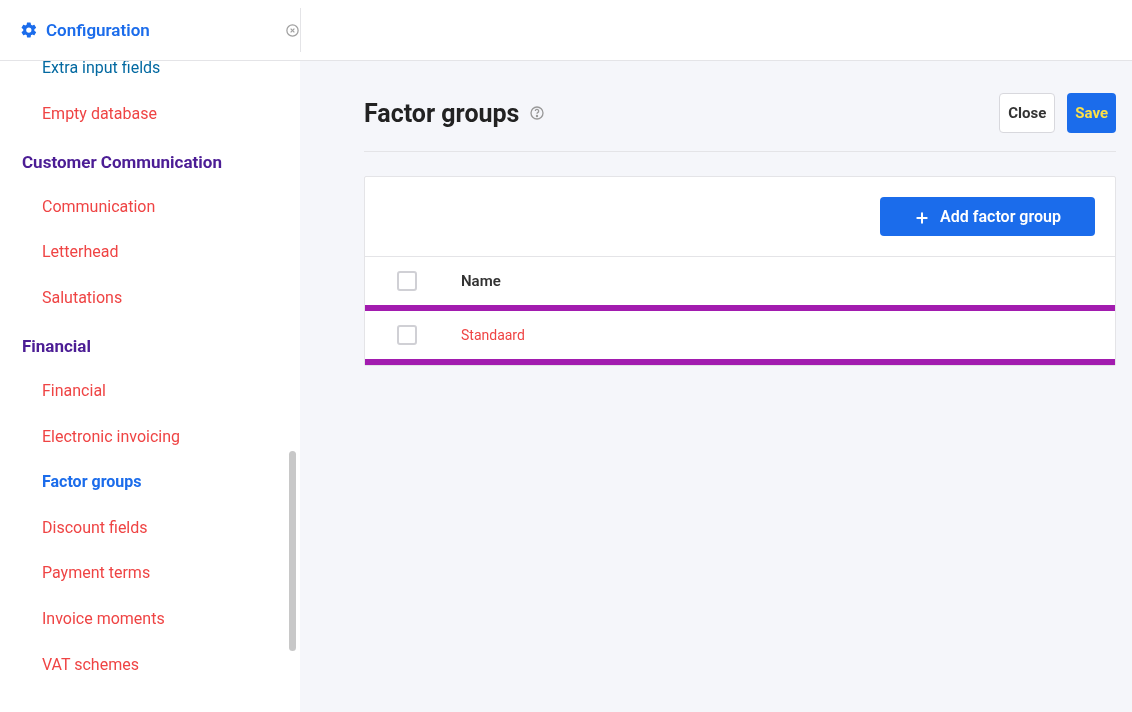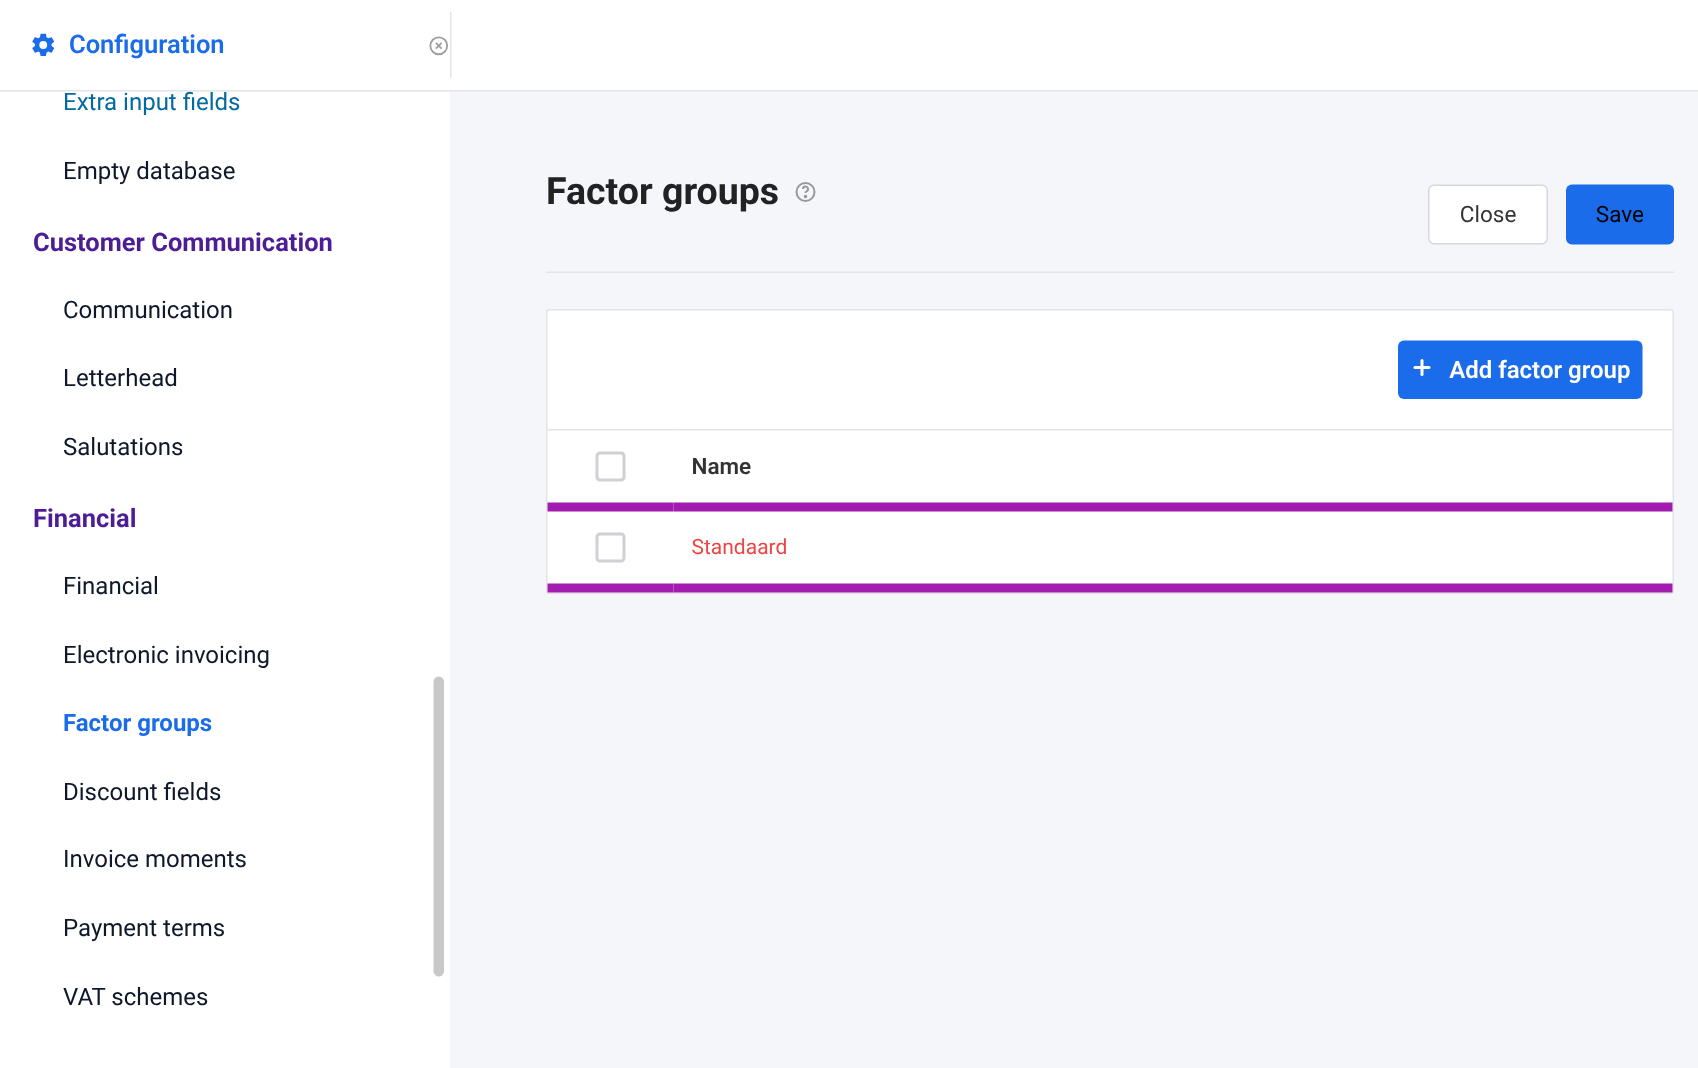--- a/index.html
+++ b/index.html
@@ -78,21 +78,21 @@
       overflow-y: auto;
       position: relative;
       padding-top: 0;
     }
     .sidebar-inner {
       padding-bottom: 20px;
     }
     .sidebar-item {
       padding: 10px 0 10px 42px;
       font-size: 16px;
-      color: #0f172a;
+      color: #ef4444;
       cursor: pointer;
       line-height: 1.6;
     }
     .sidebar-item.partial-top {
       color: #0369a1;
       padding-top: 0;
       margin-top: -6px;
       overflow: hidden;
     }
     .sidebar-item.active {
@@ -147,61 +147,60 @@
     .help-icon svg {
       width: 16px;
       height: 16px;
     }
     .header-actions {
       display: flex;
       gap: 12px;
     }
     .btn {
       font-size: 15px;
-      font-weight: 400;
-      padding: 10px 20px;
+      font-weight: 700;
+      padding: 10px 8px;
       border-radius: 4px;
       cursor: pointer;
       border: none;
       font-family: inherit;
-      margin-top: 30px;
     }
     .btn-default {
       background: #fff;
       color: #333;
       border: 1px solid #d8d8dd;
     }
     .btn-primary {
       background: #1b6ceb;
-      color: #000000;
+      color: #fde047;
     }
     .divider-h {
       height: 1px;
       background: #e4e4e7;
       margin-bottom: 24px;
     }
     .card {
       background: #fff;
       border: 1px solid #e4e4e7;
       border-radius: 2px;
     }
     .card-top {
       display: flex;
       justify-content: flex-end;
       padding: 20px;
     }
     .btn-add {
       display: flex;
-      align-items: flex-start;
+      align-items: flex-end;
       gap: 10px;
       background: #1b6ceb;
       color: #fff;
       font-size: 16px;
       font-weight: 600;
-      padding: 10px 8px;
+      padding: 10px 34px;
       border-radius: 4px;
       border: none;
       cursor: pointer;
       font-family: inherit;
     }
     .plus-icon {
       display: flex;
       align-items: center;
     }
     .plus-icon svg {
@@ -272,22 +271,22 @@
       <div class="sidebar-section">Customer Communication</div>
       <div class="sidebar-item">Communication</div>
       <div class="sidebar-item">Letterhead</div>
       <div class="sidebar-item">Salutations</div>
 
       <div class="sidebar-section">Financial</div>
       <div class="sidebar-item">Financial</div>
       <div class="sidebar-item">Electronic invoicing</div>
       <div class="sidebar-item active">Factor groups</div>
       <div class="sidebar-item">Discount fields</div>
+      <div class="sidebar-item">Payment terms</div>
       <div class="sidebar-item">Invoice moments</div>
-      <div class="sidebar-item">Payment terms</div>
       <div class="sidebar-item">VAT schemes</div>
     </div>
     <div class="sidebar-scrollbar"></div>
   </div>
 
   <div class="main">
     <div class="main-header">
       <div class="main-title-wrap">
         <h1 class="main-title">Factor groups</h1>
         <span class="help-icon">

